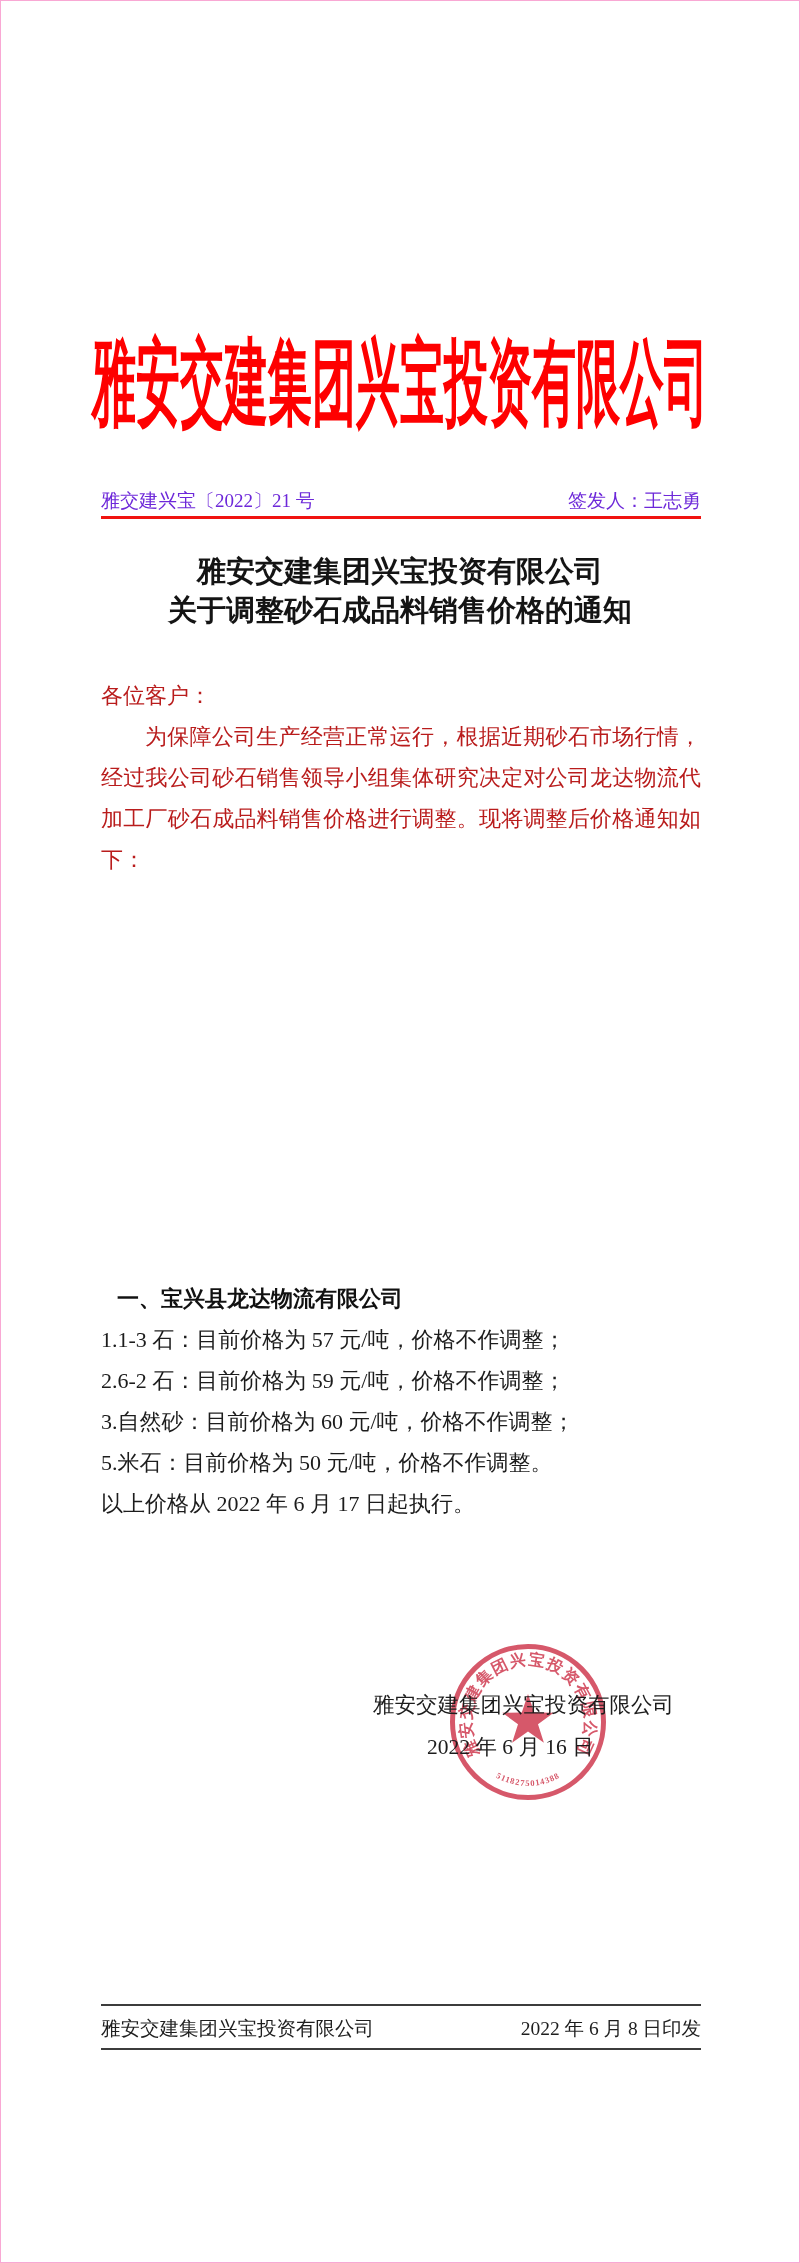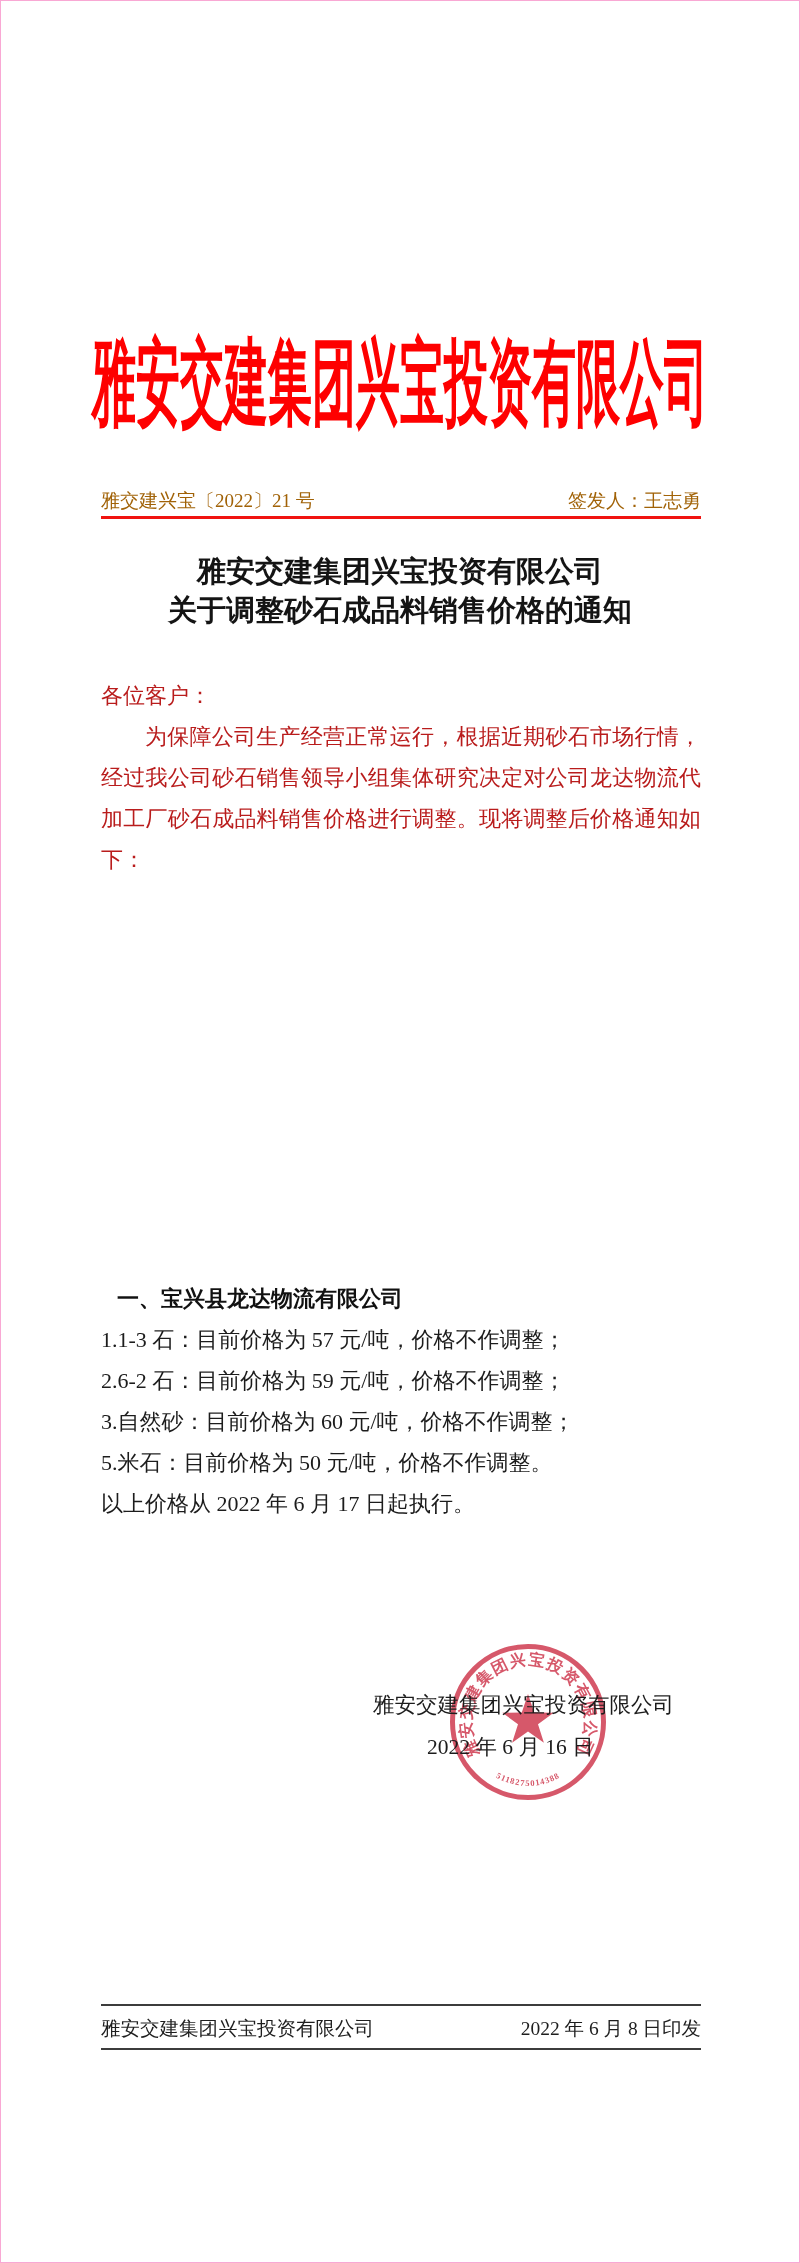--- a/index.html
+++ b/index.html
@@ -21,21 +21,21 @@
   .letterhead span {
     display:inline-block;
     font-size:44px; font-weight:bold; color:#fe0000;
     transform:scaleY(2.15); transform-origin:top center;
     white-space:nowrap; letter-spacing:0px;
   }
   
   .docline {
     position:absolute; top:487px; left:100px; width:600px;
     display:flex; justify-content:space-between;
-    font-size:19px; color:#a16207;
+    font-size:19px; color:#6d28d9;
   }
   .red-rule {
     position:absolute; top:515px; left:100px; width:600px; height:3px;
     background:#f01310;
   }
   
   .doc-title {
     position:absolute; top:551px; left:0; width:100%;
     text-align:center; font-size:29px; font-weight:bold;
     line-height:39px; color:#141414;

